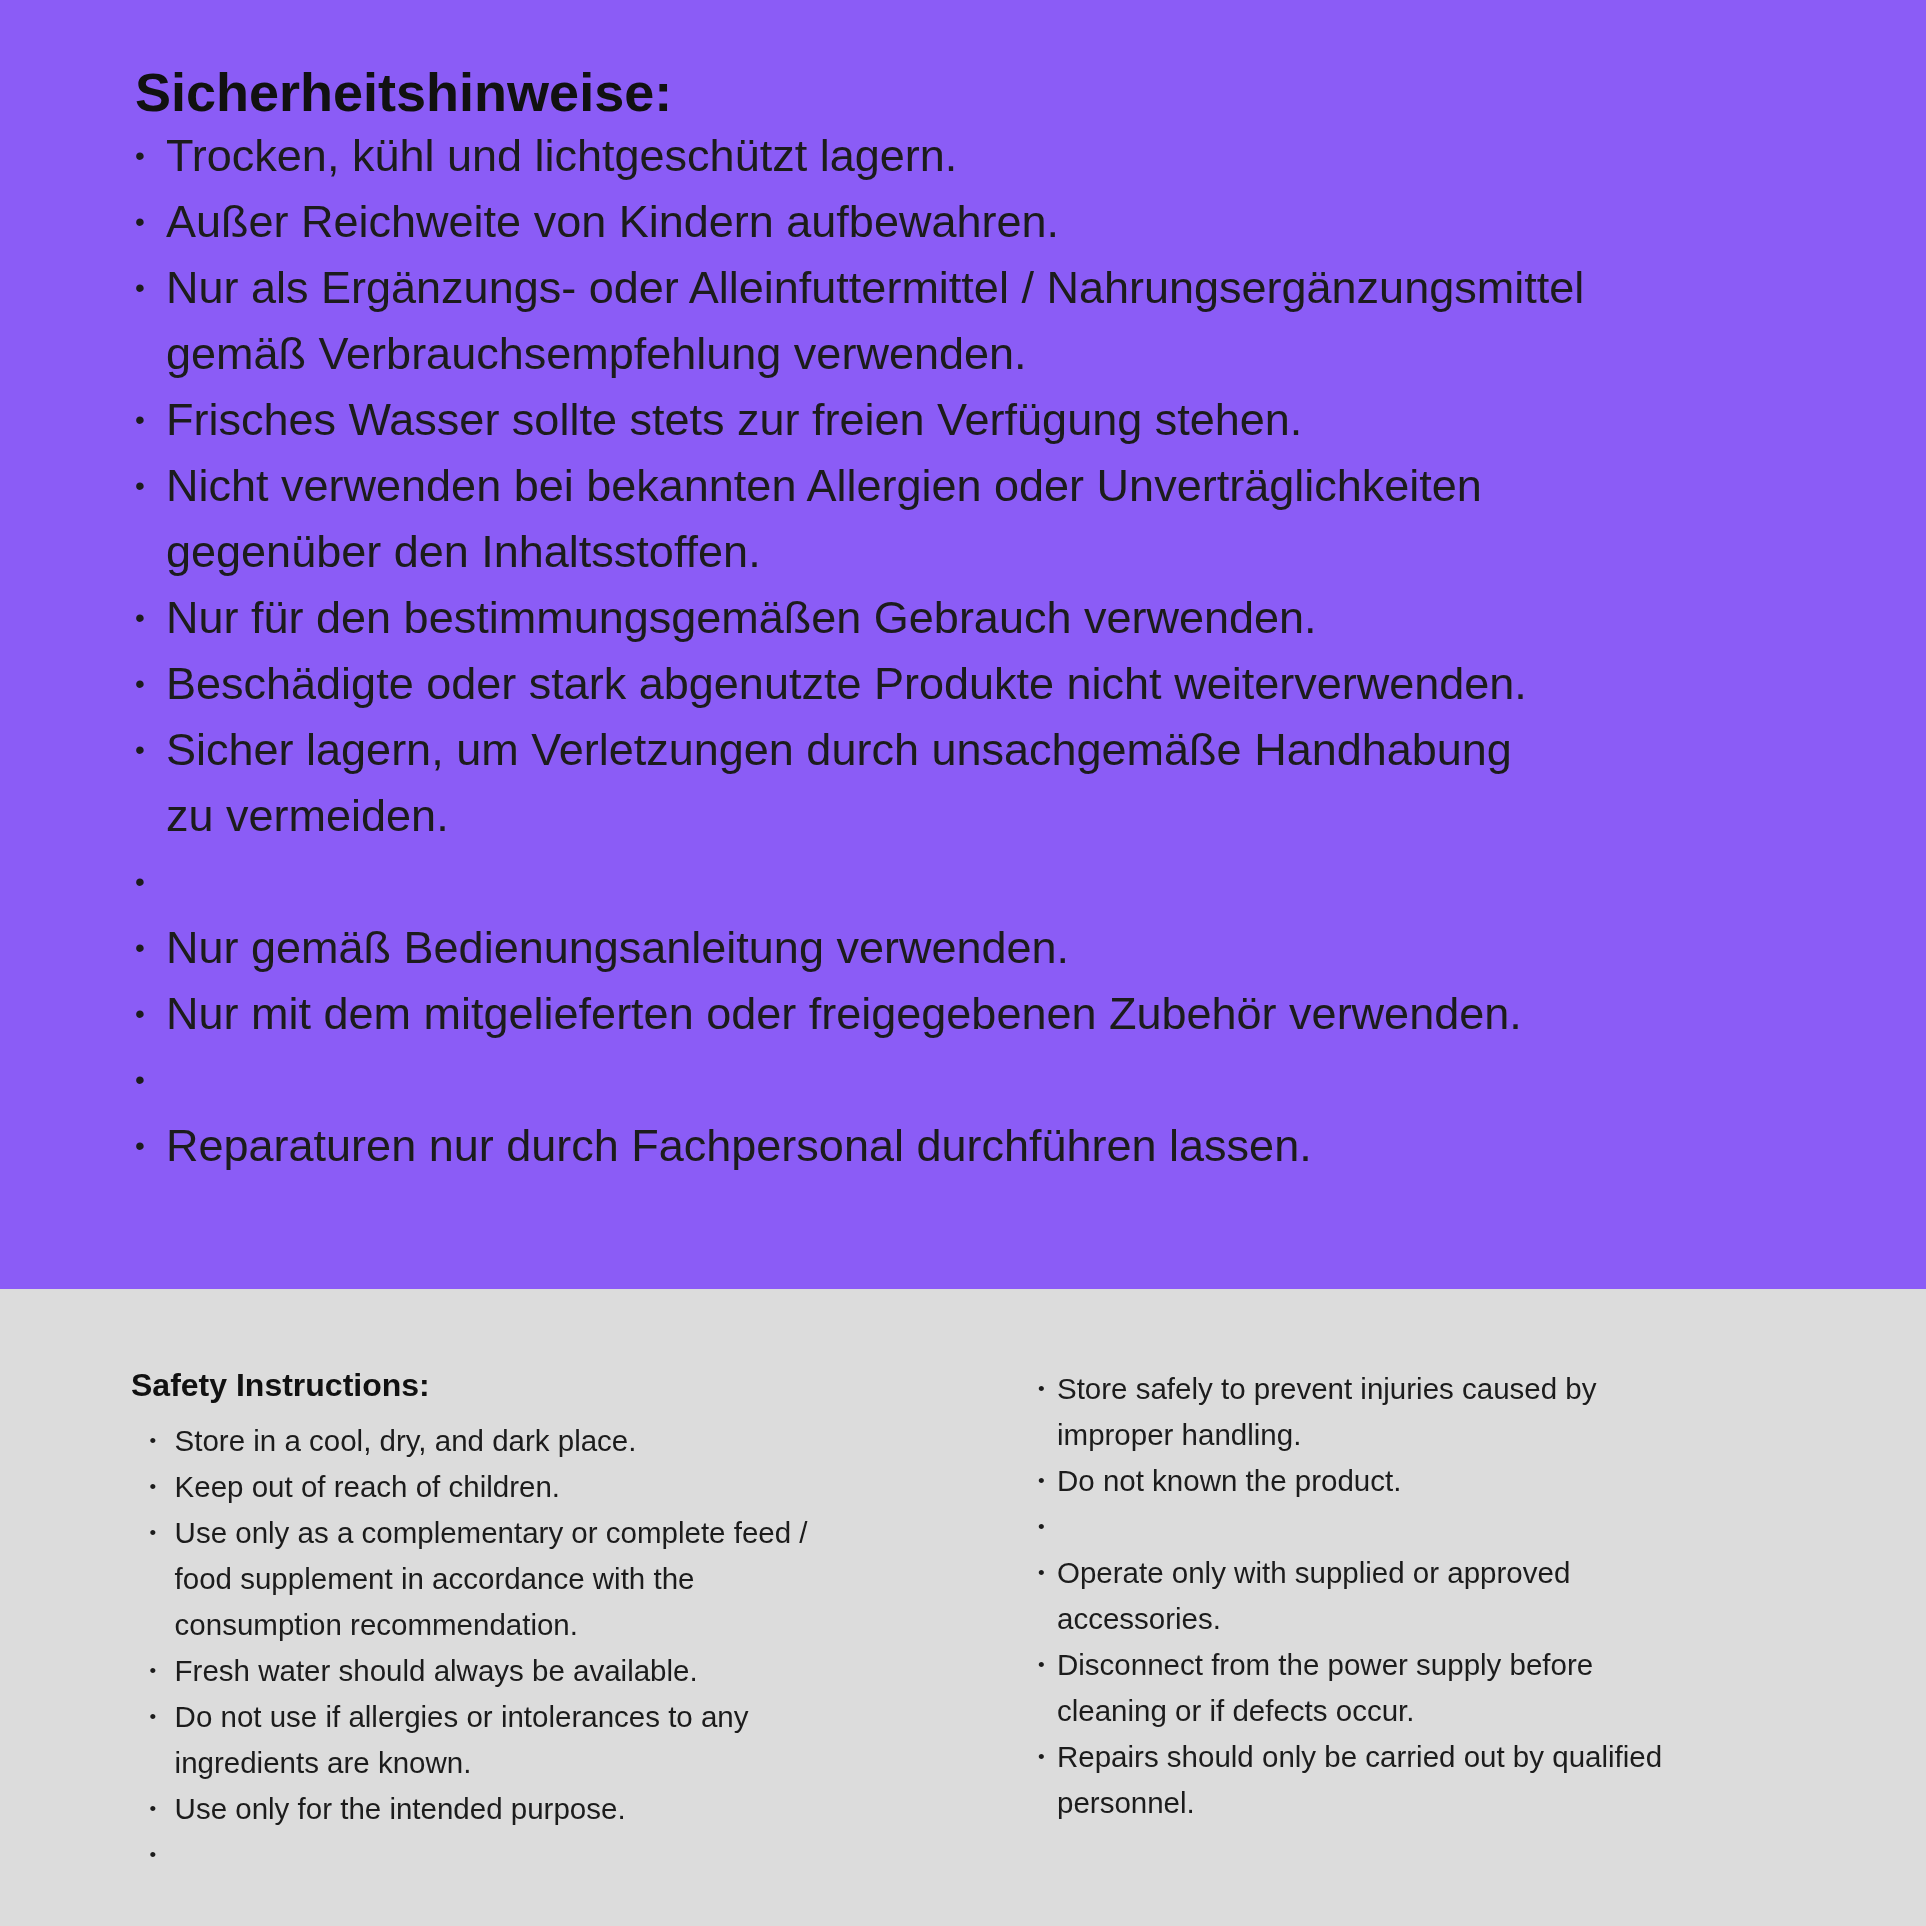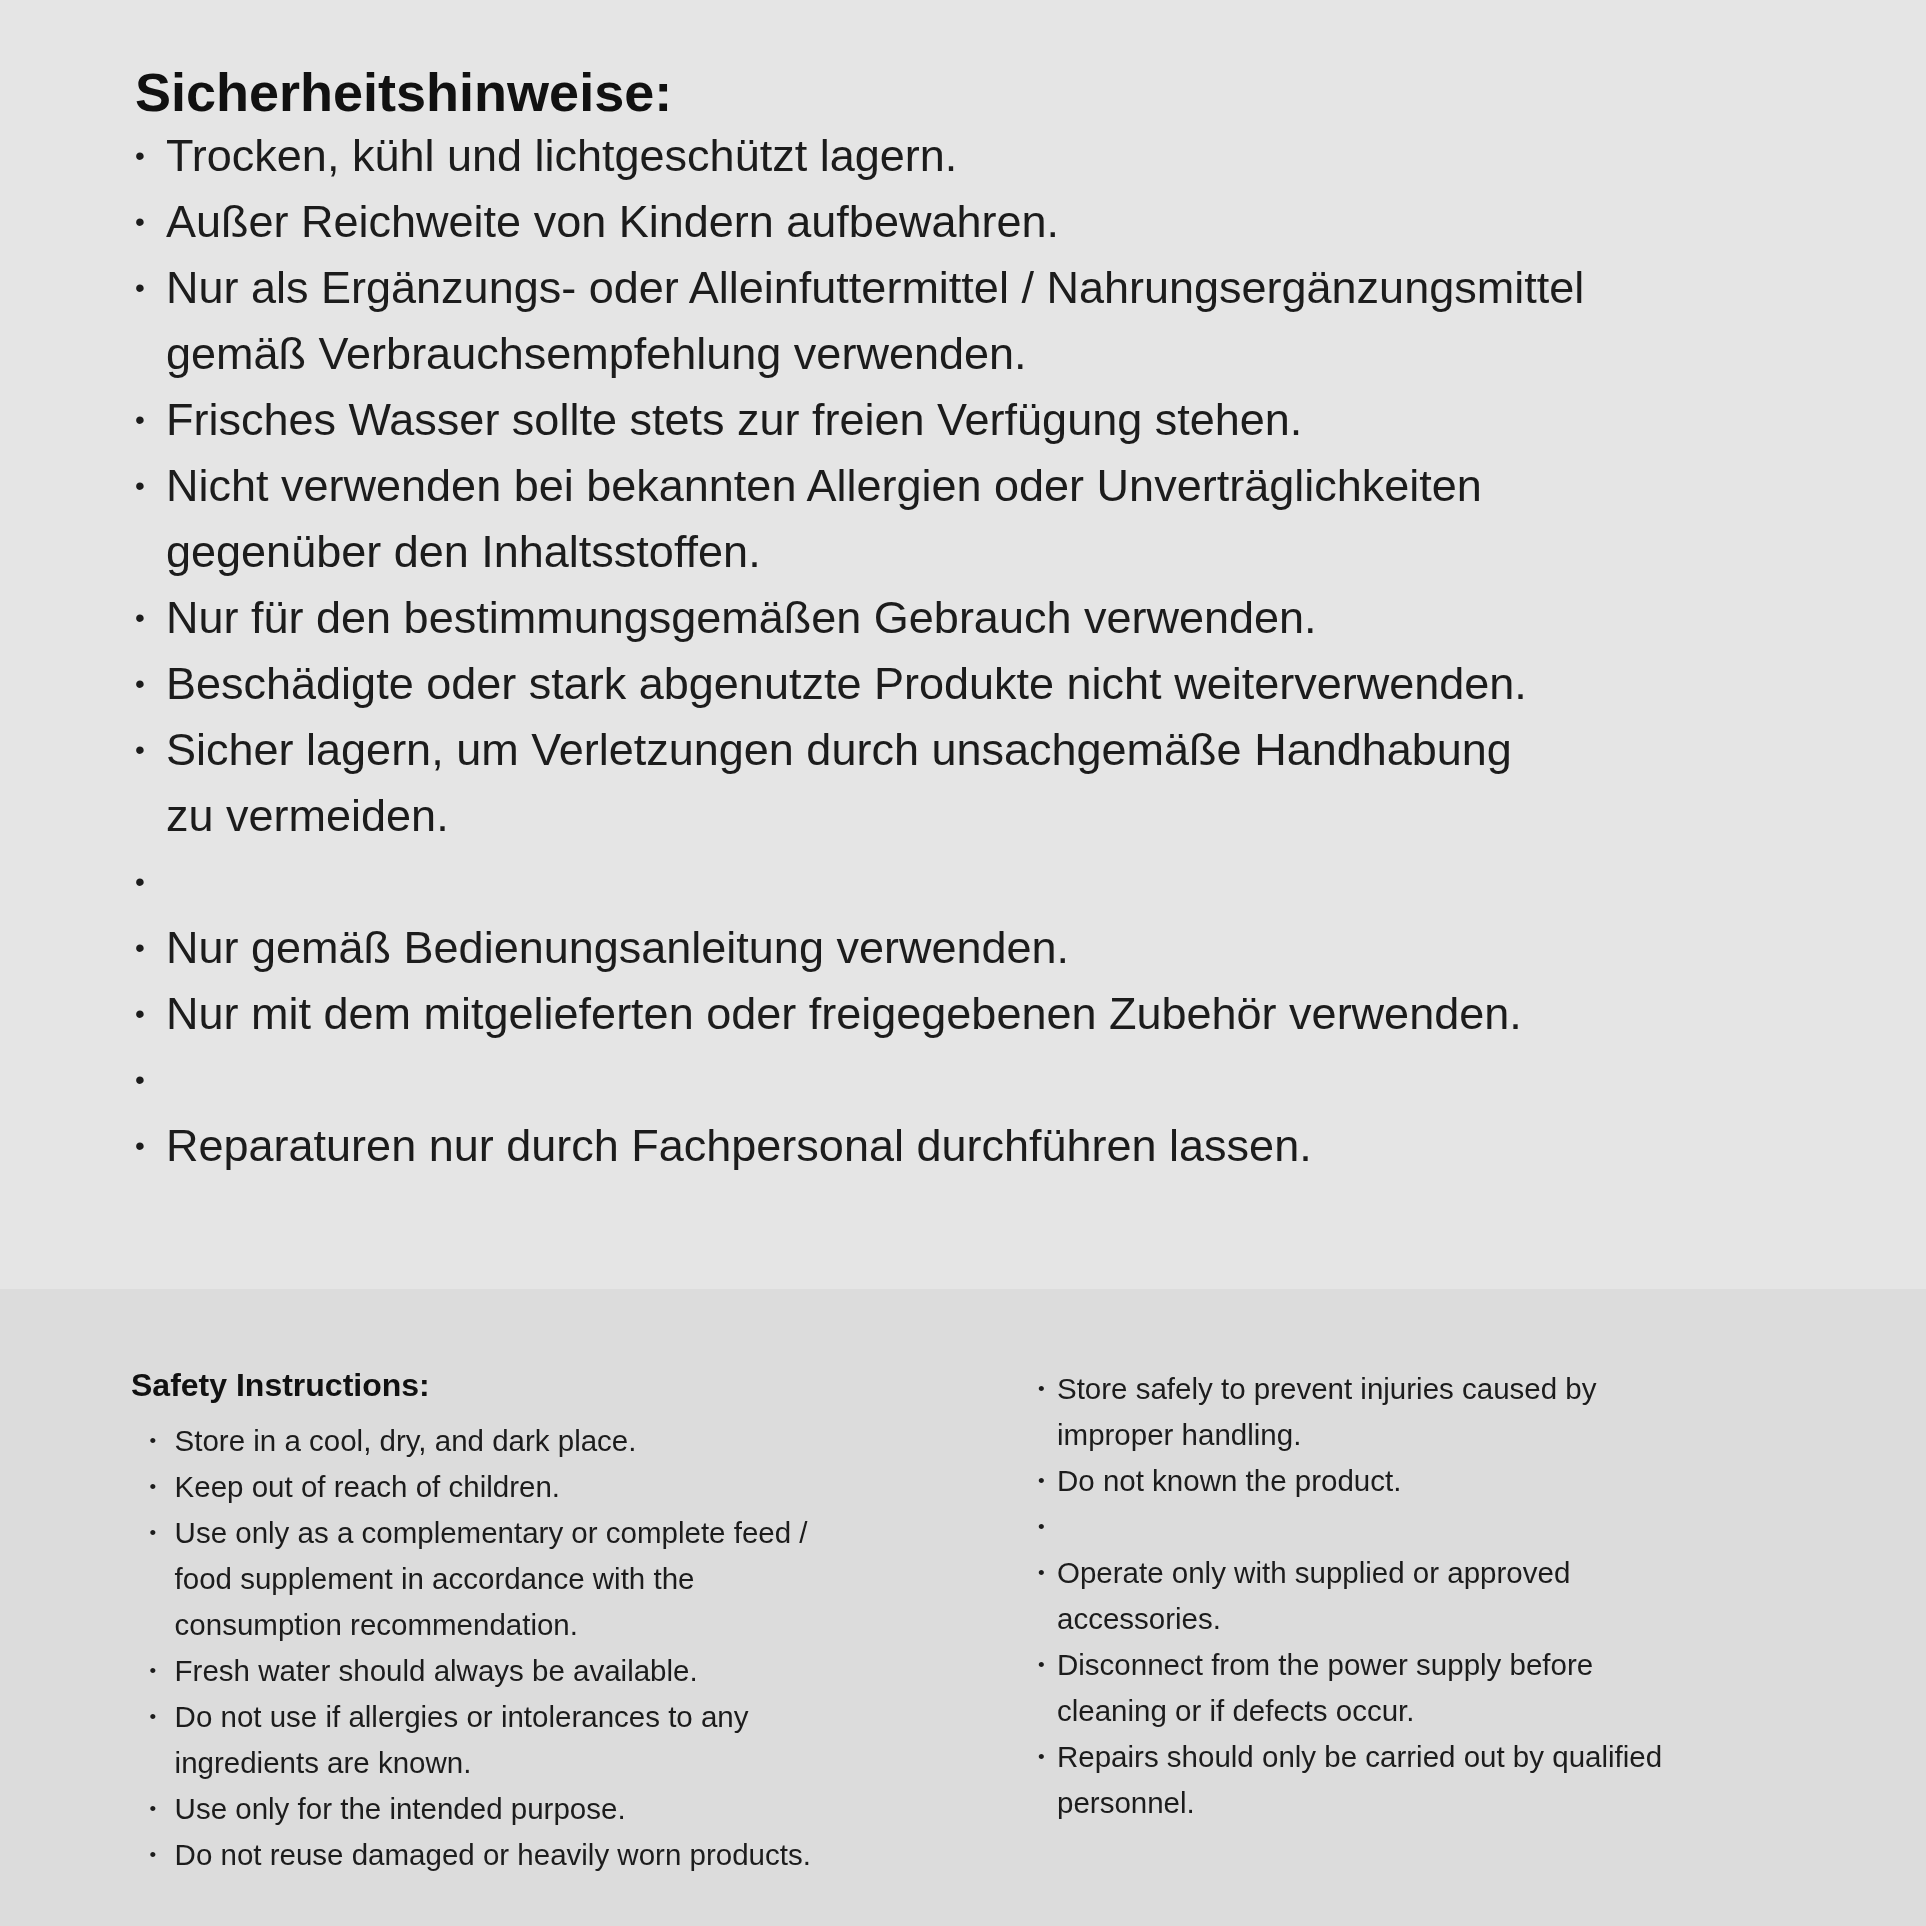--- a/index.html
+++ b/index.html
@@ -3,21 +3,21 @@
 <meta charset="utf-8">
 <style>
   html, body {
     margin: 0;
     padding: 0;
   }
   .page {
     position: relative;
     width: 1926px;
     height: 1926px;
-    background: #e5e5e5;
+    background: #8b5cf6;
     font-family: "Liberation Sans", sans-serif;
     color: #1c1c1c;
     overflow: hidden;
   }
 
   
   .german-section {
     position: absolute;
     top: 61px;
     left: 135px;
@@ -198,21 +198,20 @@
             <span class="dot">•</span>
             <span class="txt">Do not use if allergies or intolerances to any
 ingredients are known.</span>
           </li>
           <li>
             <span class="dot">•</span>
             <span class="txt">Use only for the intended purpose.</span>
           </li>
           <li>
             <span class="dot">•</span>
-            <span class="txt">Do not reuse damaged or heavily worn products.</span>
           </li>
         </ul>
     </div>
     <div class="en-col-right">
       <ul class="bullet-list en-list">
           <li>
             <span class="dot">•</span>
             <span class="txt">Store safely to prevent injuries caused by
 improper handling.</span>
           </li>

